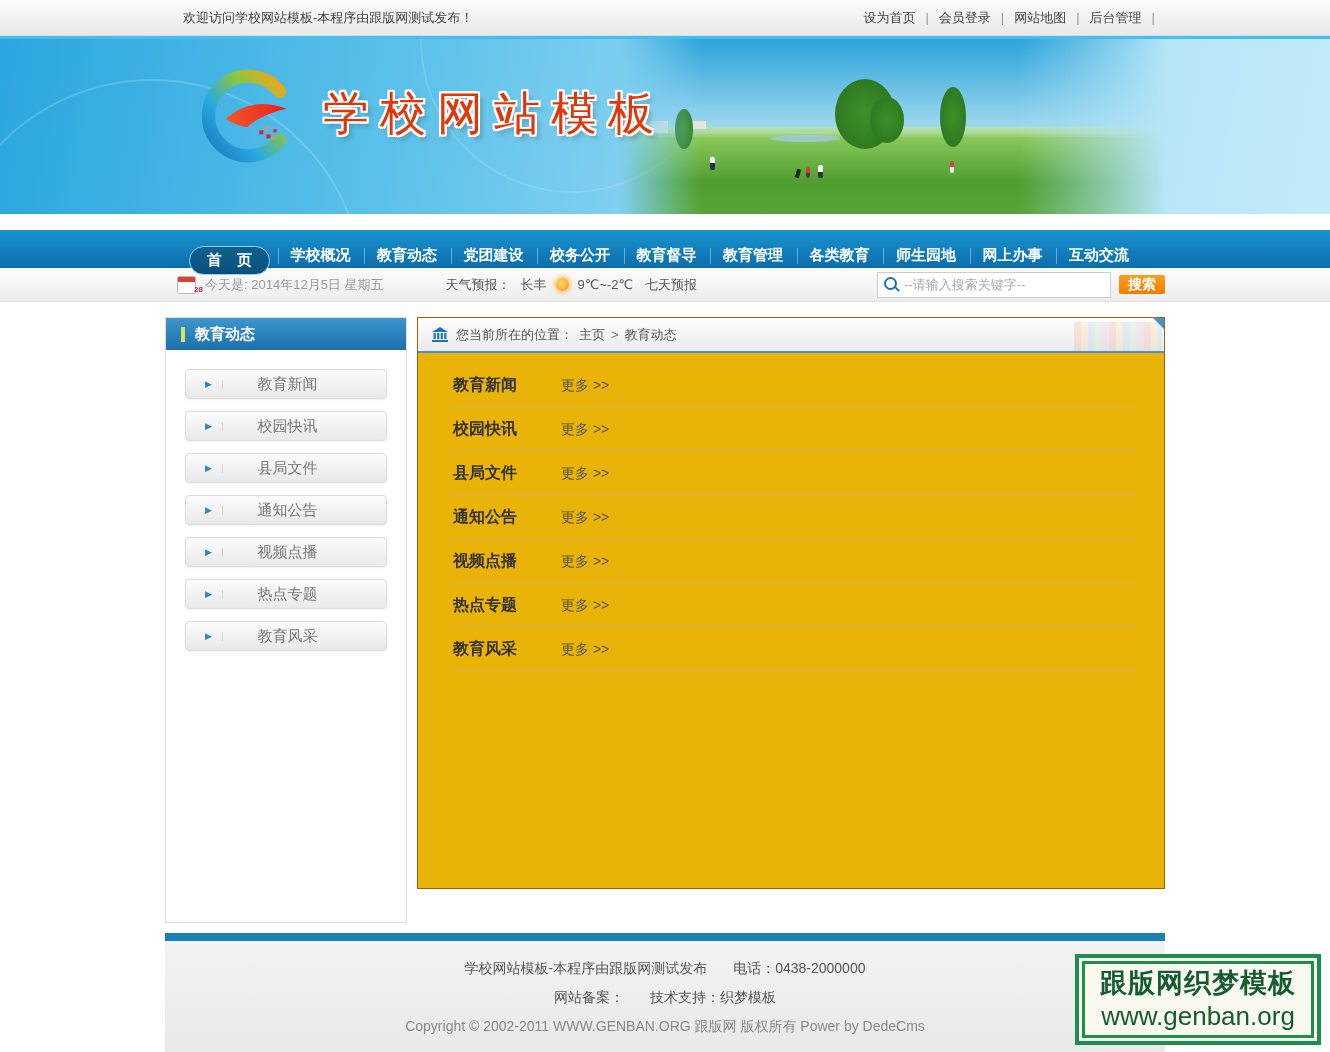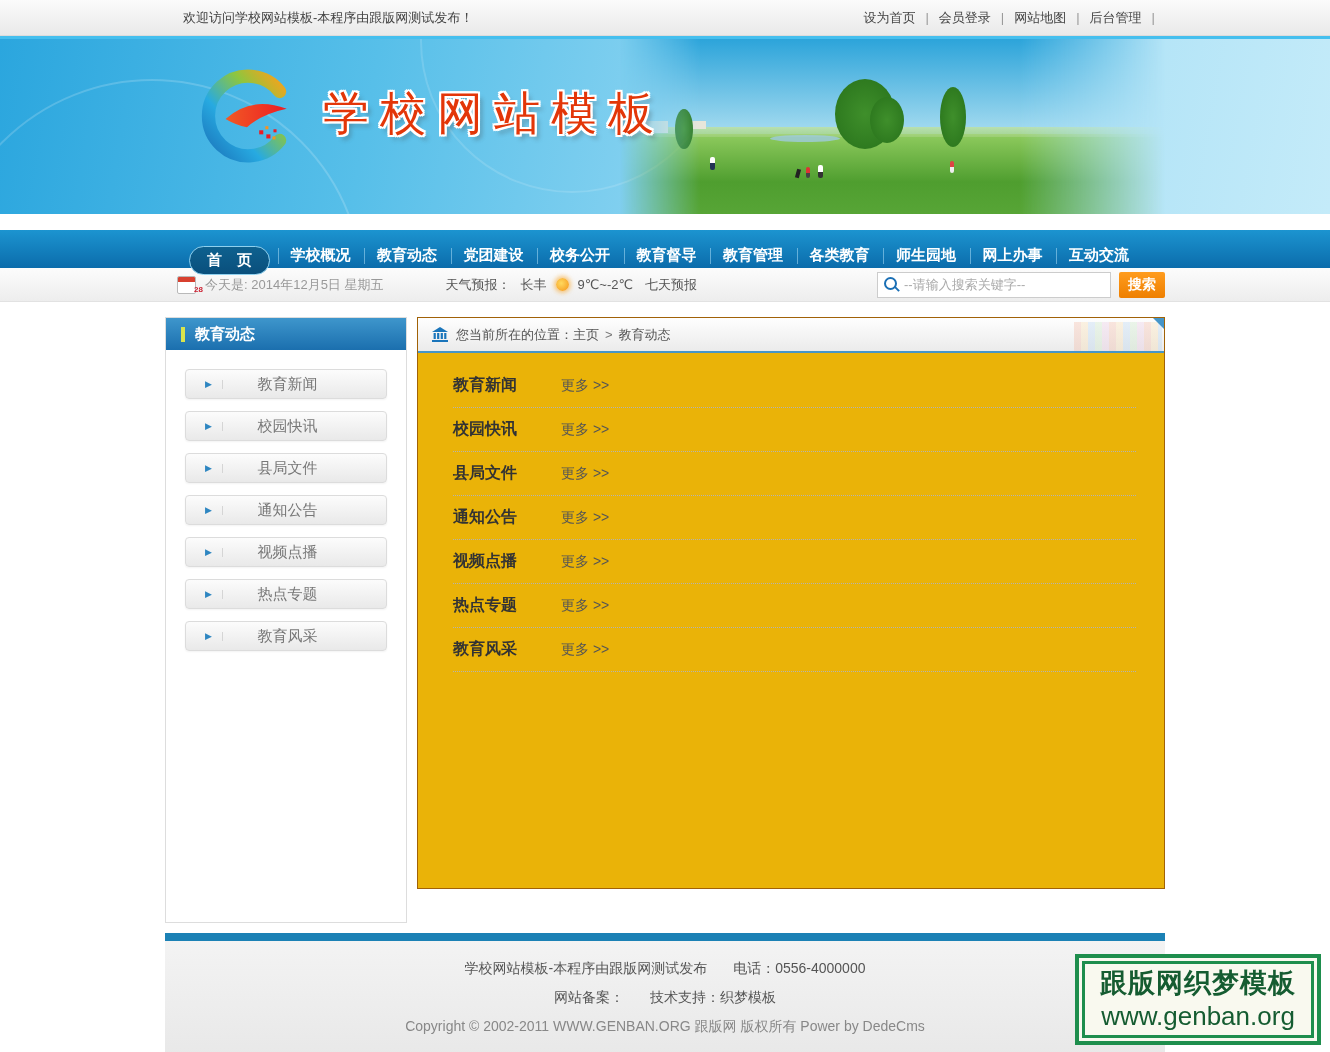--- a/index.html
+++ b/index.html
@@ -70,21 +70,21 @@
     background:radial-gradient(circle at 40% 40%,#ffd95e,#f59317);box-shadow:0 0 4px 2px rgba(247,160,30,.55);}
   .forecast{margin-left:12px;color:#555;cursor:pointer;}
   .temp{color:#555;}
   .searchbox{margin-left:auto;display:flex;align-items:center;}
   .sinput{width:232px;height:24px;border:1px solid #ccc;background:#fff;display:flex;align-items:center;}
   .mag{width:9px;height:9px;border:2px solid #1a6fb5;border-radius:50%;position:relative;margin:0 5px 2px 6px;flex:none;}
   .mag::after{content:"";position:absolute;width:6px;height:2px;background:#1a6fb5;transform:rotate(45deg);right:-5px;bottom:-2px;}
   .sinput input{border:none;outline:none;flex:1;font-size:13px;color:#701a75;background:transparent;
     font-family:"Liberation Sans","DejaVu Sans",sans-serif;}
   .sinput input::placeholder{color:#aaa;}
-  .sbtn{width:46px;height:26px;margin-left:8px;border:none;border-radius:2px;cursor:pointer;
+  .sbtn{width:46px;height:19px;margin-left:8px;border:none;border-radius:2px;cursor:pointer;
     background:linear-gradient(#ff9c1e,#ee7f00);color:#fff;font-size:14px;font-weight:bold;
     font-family:"Liberation Sans","DejaVu Sans",sans-serif;}
 
   
   .main{display:flex;gap:10px;padding-top:15px;align-items:flex-start;}
   .sidebar{width:242px;box-sizing:border-box;border:1px solid #ddd;height:606px;background:#fff;flex:none;}
   .side-header{height:32px;background:linear-gradient(#3e96cc,#1b6fae);display:flex;align-items:center;}
   .accent{width:4px;height:15px;background:#d9e44d;margin:0 10px 0 15px;}
   .side-title{color:#fff;font-size:15px;font-weight:bold;}
   .side-list{padding:19px 19px 0;display:flex;flex-direction:column;gap:12px;}
@@ -281,21 +281,21 @@
       <div class="crumb">
         <svg class="home-icon" width="16" height="15" viewBox="0 0 16 15" fill="#1a75bb">
           <path d="M8 0 L16 5 H0 Z"></path>
           <rect x="1.6" y="6" width="2.2" height="6"></rect>
             <rect x="5.1" y="6" width="2.2" height="6"></rect>
           <rect x="8.7" y="6" width="2.2" height="6"></rect>
             <rect x="12.2" y="6" width="2.2" height="6"></rect>
           <rect x="0" y="13" width="16" height="2"></rect>
         </svg>
         <span>您当前所在的位置：</span>
-        <a style="">主页</a>
+        <a style="margin-left:6px;">主页</a>
         <span class="csep">&gt;</span>
         <span>教育动态</span>
         <span class="crumb-decor"></span>
         <span class="corner"></span>
       </div>
       <div class="sections">
         <div class="section-row">
           <span class="section-title">教育新闻</span>
           <a class="more-link">更多 &gt;&gt;</a>
         </div>
@@ -323,21 +323,21 @@
           <span class="section-title">教育风采</span>
           <a class="more-link">更多 &gt;&gt;</a>
         </div>
       </div>
     </div>
   </div>
 
   <div class="footer-bar"></div>
   <div class="footer">
     <div class="row">
-      <span>学校网站模板-本程序由跟版网测试发布</span><span class="gap"></span><span>电话：0556-4000000</span>
+      <span>学校网站模板-本程序由跟版网测试发布</span><span class="gap"></span><span>电话：0438-2000000</span>
     </div>
     <div class="row">
       <span>网站备案：</span><span class="gap"></span><span>技术支持：织梦模板</span>
     </div>
     <div class="row copyright">Copyright © 2002-2011 WWW.GENBAN.ORG 跟版网 版权所有 Power by DedeCms</div>
   </div>
 </div>
 
 <div class="badge">
   <div class="badge-inner">

